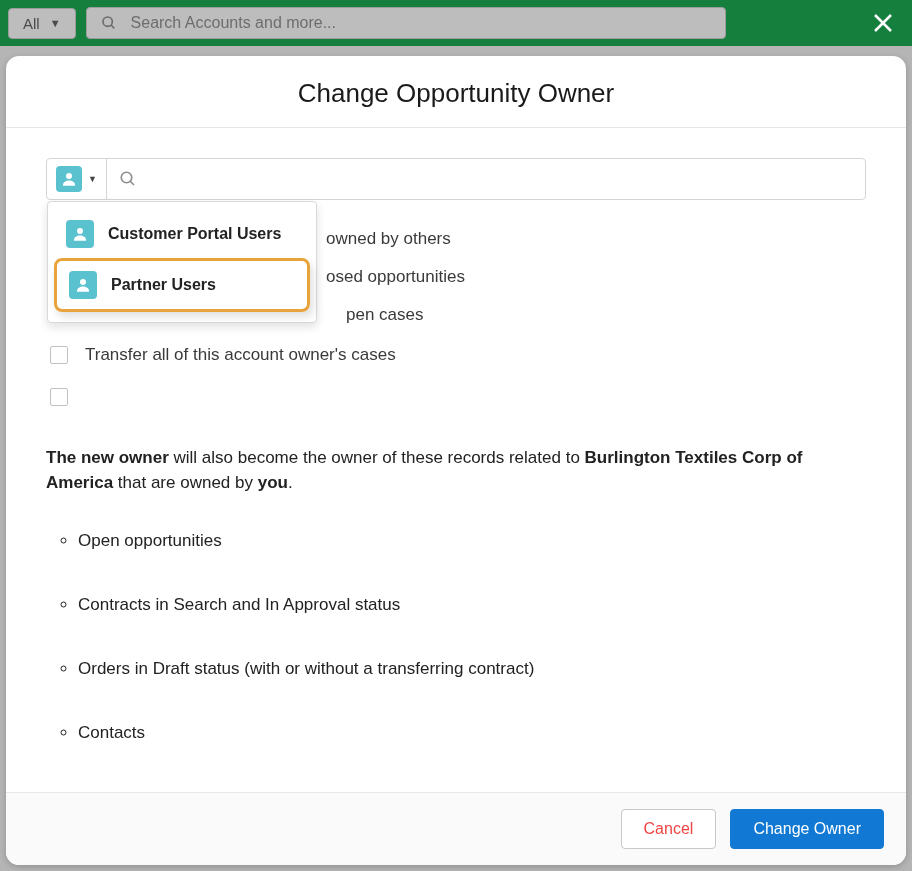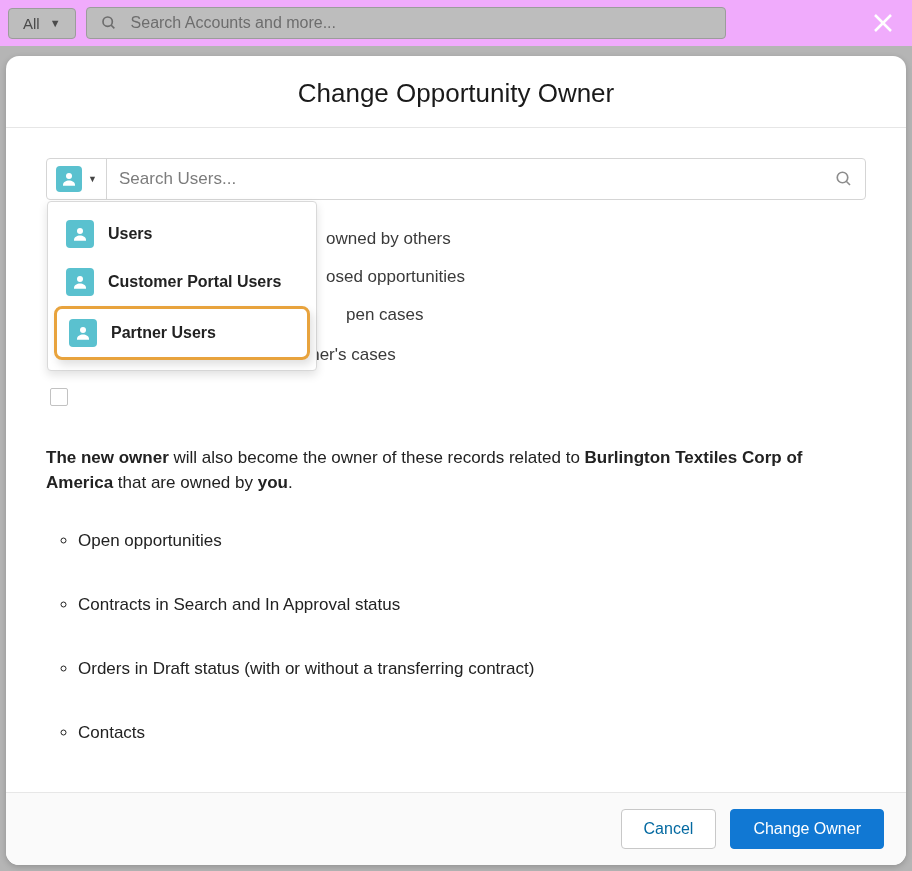--- a/index.html
+++ b/index.html
@@ -12,21 +12,21 @@
     position: relative;
     overflow: hidden;
     font-size: 16px;
   }
 
   
   .bg-bar {
     position: absolute;
     top: 0; left: 0; right: 0;
     height: 46px;
-    background: #f0abfc;
+    background: #15803d;
     display: flex;
     align-items: center;
     padding: 4px 8px;
     gap: 10px;
   }
   .bg-bar .filter-pill {
     display: flex;
     align-items: center;
     gap: 10px;
     background: #bdbdbd;
@@ -228,21 +228,21 @@
     gap: 14px;
   }
   .btn {
     font-size: 16px;
     padding: 10px 22px;
     border-radius: 4px;
     cursor: pointer;
     border: 1px solid #c8c8c8;
     background: #fff;
   }
-  .btn.cancel { color: #0369a1; }
+  .btn.cancel { color: #ef4444; }
   .btn.primary {
     background: #1178d3;
     border-color: #1178d3;
     color: #fff;
   }
 </style>
 </head>
 <body>
 
 <div class="bg-bar">
@@ -277,38 +277,28 @@
     <div class="lookup-row">
       <div class="lookup-type-btn">
         <span class="avatar-icon">
           <svg viewBox="0 0 24 24" fill="currentColor">
               <circle cx="12" cy="8" r="4"></circle>
               <path d="M4 20c0-4 4-6 8-6s8 2 8 6v1H4z"></path>
             </svg>
         </span>
         <span class="tri">▼</span>
       </div>
-      <input class="lookup-input" type="text" placeholder="Search Users..." style="">
       <span class="lookup-search-icon">
         <svg width="18" height="18" viewBox="0 0 24 24" fill="none" stroke="currentColor" stroke-width="2.2">
             <circle cx="10" cy="10" r="7"></circle>
             <line x1="20" y1="20" x2="15" y2="15"></line>
           </svg>
       </span>
 
       <div class="dropdown">
-        <div class="dropdown-item">
-          <span class="avatar-icon">
-            <svg viewBox="0 0 24 24" fill="currentColor">
-                <circle cx="12" cy="8" r="4"></circle>
-                <path d="M4 20c0-4 4-6 8-6s8 2 8 6v1H4z"></path>
-              </svg>
-          </span>
-          <span>Users</span>
-        </div>
         <div class="dropdown-item">
           <span class="avatar-icon">
             <svg viewBox="0 0 24 24" fill="currentColor">
                 <circle cx="12" cy="8" r="4"></circle>
                 <path d="M4 20c0-4 4-6 8-6s8 2 8 6v1H4z"></path>
               </svg>
           </span>
           <span>Customer Portal Users</span>
         </div>
         <div class="dropdown-item highlighted">

